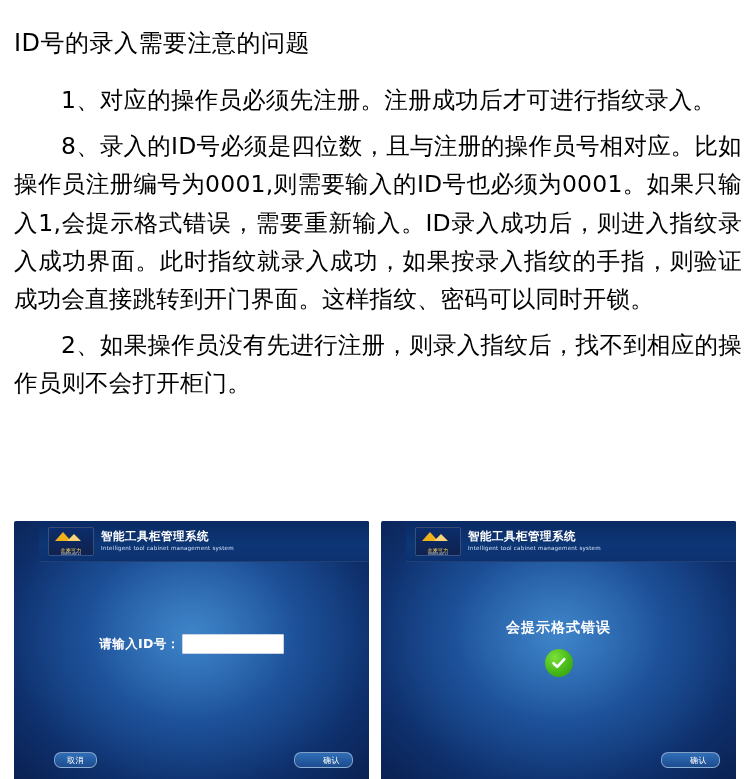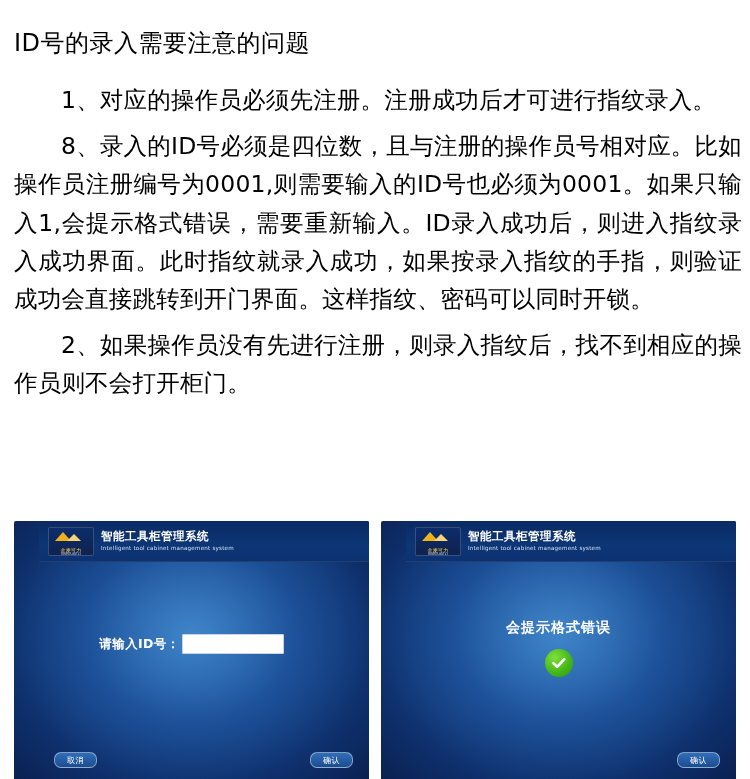--- a/index.html
+++ b/index.html
@@ -191,21 +191,21 @@
     background: linear-gradient(180deg, #2f6fb8 0%, #1d4c8e 100%);
     border: 1px solid rgba(255,255,255,0.45);
     color: #ffffff;
     font-size: 8px;
     display: flex;
     align-items: center;
     justify-content: center;
     letter-spacing: 0.5px;
   }
   .btn.cancel { left: 16px; margin-left: 24px; }
-  .btn.confirm { right: 16px; }
+  .btn.confirm { right: 16px; padding-left: 16px; }
 </style>
 </head>
 <body>
 
 <div class="page">
 
   <h1 class="doc-title">ID号的录入需要注意的问题</h1>
 
   <div class="body-text">
     <p class="para">1、对应的操作员必须先注册。注册成功后才可进行指纹录入。</p>

